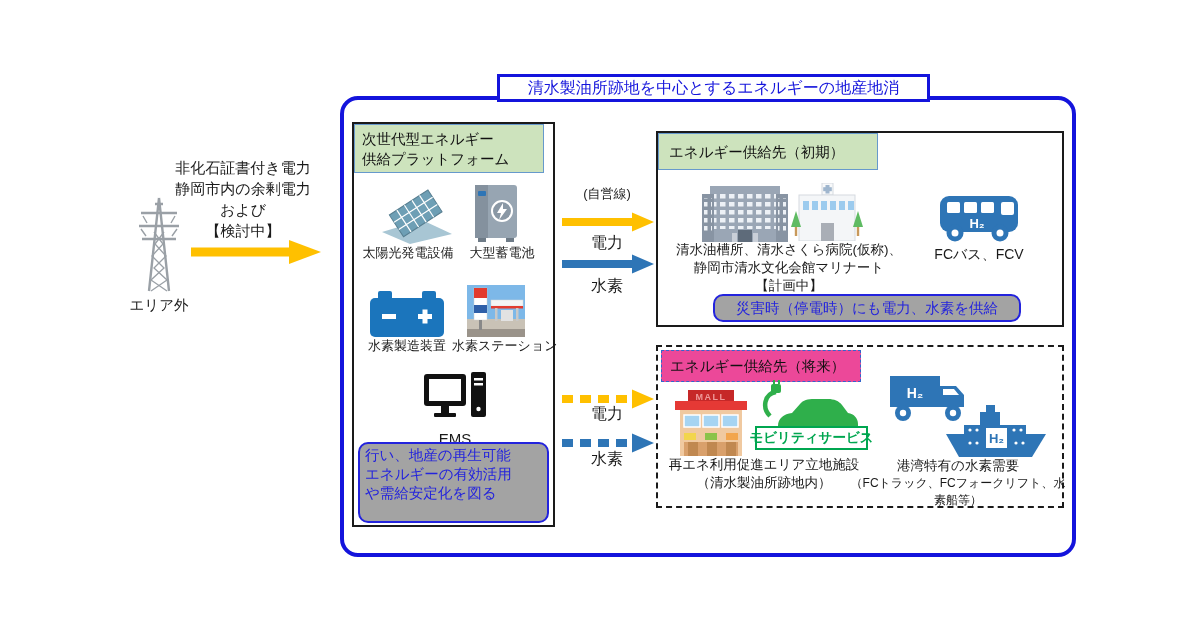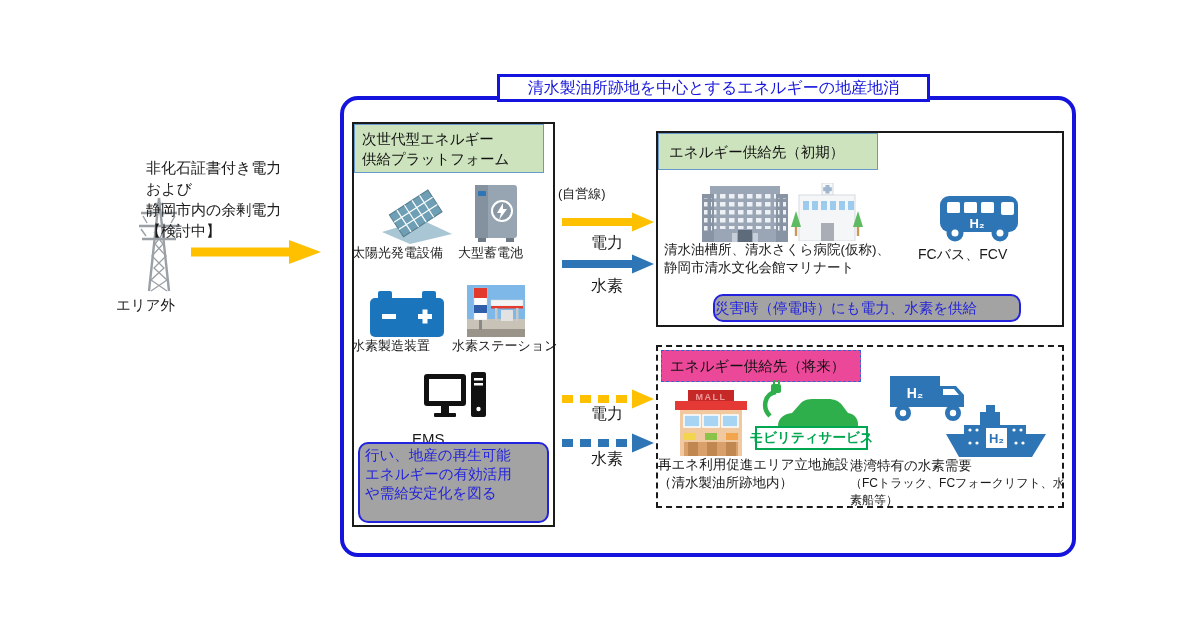--- a/index.html
+++ b/index.html
@@ -1,19 +1,19 @@
 <!DOCTYPE html>
 <html><head>
 <meta charset="utf-8">
 <style>
   html,body{margin:0;padding:0}
   body{width:1200px;height:630px;background:#fff;position:relative;overflow:hidden;
        font-family:"Liberation Sans","DejaVu Sans",sans-serif;color:#1a1a1a;}
   .abs{position:absolute}
-  .ctr{text-align:left}
+  .ctr{text-align:center}
   .lbl{font-size:13px;line-height:16px;color:#1a1a1a;white-space:nowrap}
   .txt15{font-size:15px;line-height:21px;color:#1a1a1a}
   .flowlbl{font-size:16px;line-height:20px;color:#1a1a1a;text-align:center}
   .main-rect{border:4px solid #1414DC;border-radius:18px;background:#fff;box-sizing:border-box}
   .title-box{border:3px solid #1414DC;background:#fff;display:flex;align-items:center;justify-content:center;
              font-weight:normal;font-size:16px;color:#1414DC;z-index:3;box-sizing:border-box;white-space:nowrap}
   .black-box{border:2px solid #1a1a1a;background:#fff;box-sizing:border-box}
   .dashed-box{border:2px dashed #1a1a1a;background:#fff;box-sizing:border-box}
   .greenhdr{background:#CDE3BD;border:1px solid #6699CC;box-sizing:border-box;font-size:14.5px;color:#111;line-height:20px}
   .greenhdr-dashed{background:#ec4899;border:1.5px dashed #3366CC;box-sizing:border-box;font-size:14.5px;color:#111}
@@ -33,22 +33,22 @@
       <path d="M10,24 L14,31 M42,24 L38,31 M8,37 L13,44 M44,37 L39,44" stroke-width="1.4"></path>
       <path d="M21,40 L30,52 L19,64 L31,76 L18,88 L34,99" stroke-width="1.3"></path>
       <path d="M31,40 L22,52 L33,64 L21,76 L34,88 L18,99" stroke-width="1.3"></path>
     </g>
   </svg>
 </div>
 <div class="abs ctr" style="left:116px;top:296px;width:86px;font-size:14.5px">エリア外</div>
 
 <div class="abs ctr" style="left:146px;top:157px;width:194px">
   <div class="txt15">非化石証書付き電力</div>
+  <div class="txt15">静岡市内の余剰電力</div>
   <div class="txt15">および</div>
-  <div class="txt15">静岡市内の余剰電力</div>
   <div class="txt15">【検討中】</div>
 </div>
 
 <div class="abs" style="left:188px;top:237px;width:135px;height:30px">
   <svg width="135" height="30" viewBox="0 0 135 30">
     <line x1="3" y1="15" x2="104" y2="15" stroke="#FFC000" stroke-width="9"></line>
     <polygon points="101,3 133,15 101,27" fill="#FFC000"></polygon>
   </svg>
 </div>
 
@@ -207,20 +207,21 @@
       <polygon points="5,28 10,44 0,44" fill="#5FBB63"></polygon>
       <rect x="3.8" y="44" width="2.4" height="9" fill="#C8995B"></rect>
       <polygon points="67,28 72,44 62,44" fill="#5FBB63"></polygon>
       <rect x="65.8" y="44" width="2.4" height="9" fill="#C8995B"></rect>
     </svg>
   </div>
 
   <div class="abs ctr" style="left:6px;top:108px;width:250px;font-size:13.5px;line-height:18px">
     <div>清水油槽所、清水さくら病院(仮称)、</div>
     <div>静岡市清水文化会館マリナート</div>
+    <div>【計画中】</div>
   </div>
 
   <div class="abs" style="left:282px;top:58px">
     <svg width="78" height="52" viewBox="0 0 78 52">
       <rect x="0" y="5" width="78" height="36" rx="9" fill="#2E75B6"></rect>
       <rect x="7" y="11" width="13" height="11" rx="1.5" fill="#fff"></rect>
       <rect x="24" y="11" width="13" height="11" rx="1.5" fill="#fff"></rect>
       <rect x="41" y="11" width="13" height="11" rx="1.5" fill="#fff"></rect>
       <rect x="61" y="11" width="13" height="13" rx="2" fill="#fff"></rect>
       <text x="37" y="37" font-size="13" font-weight="bold" fill="#fff" text-anchor="middle">H₂</text>

